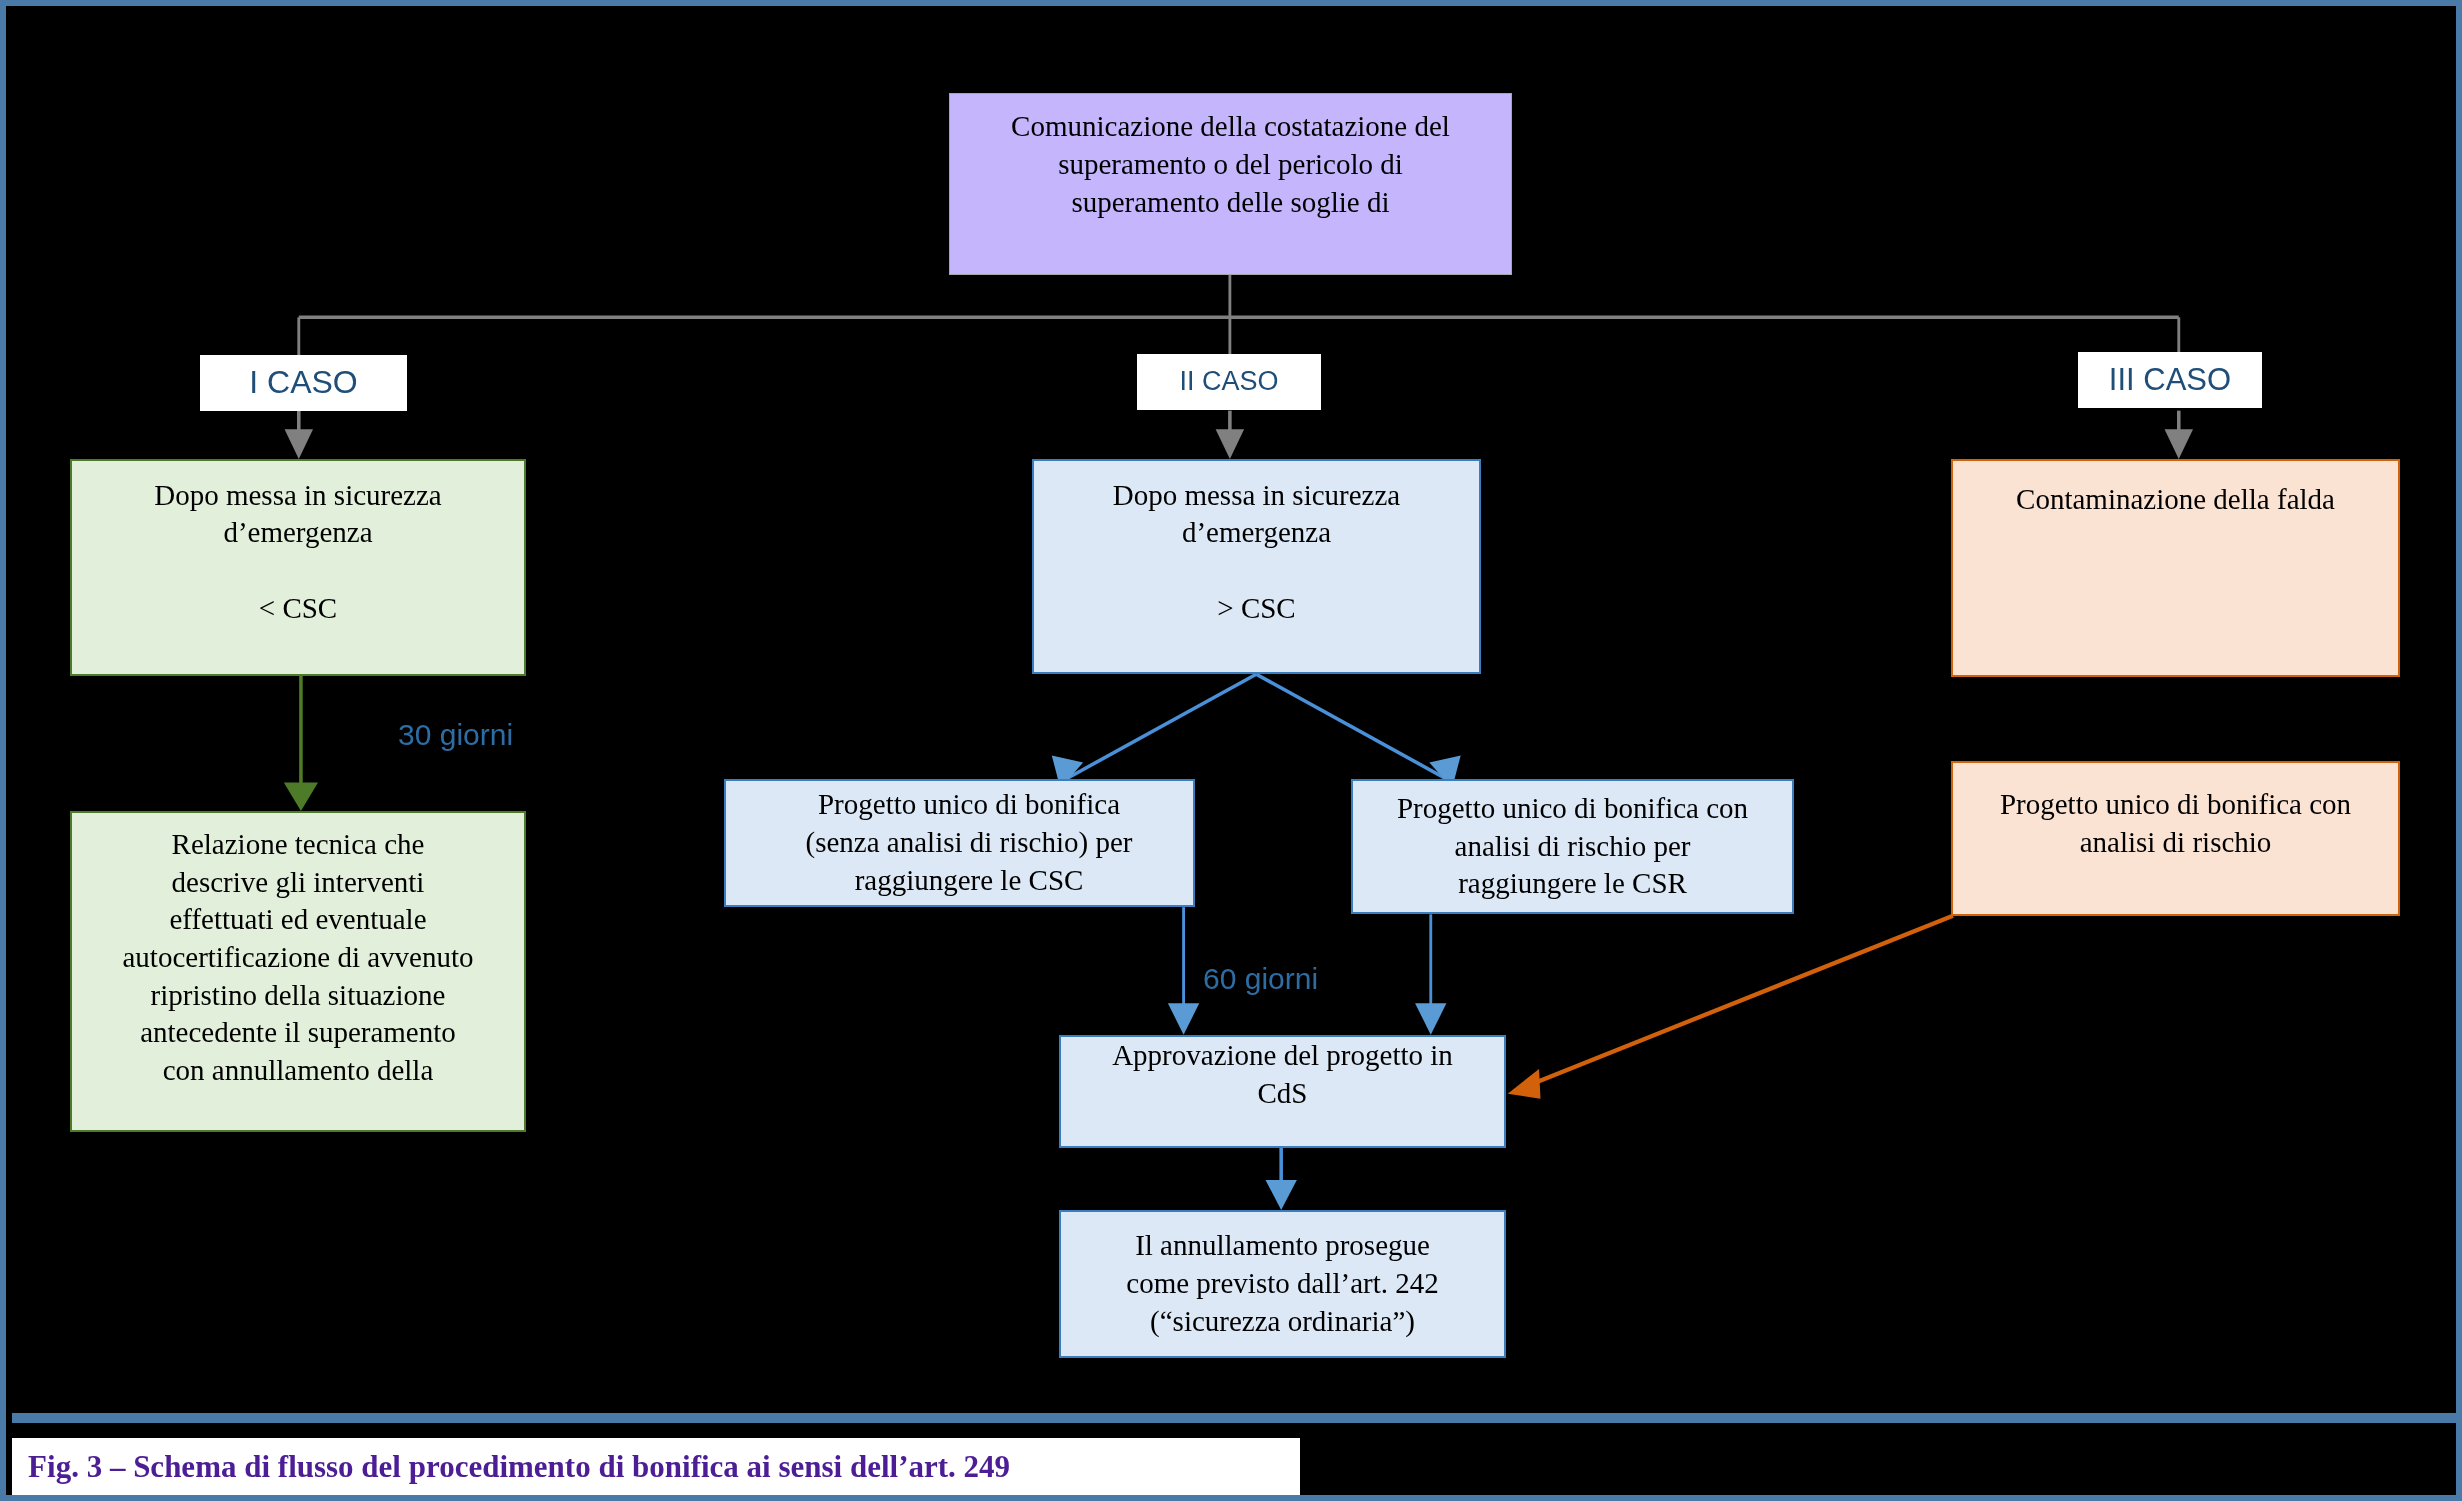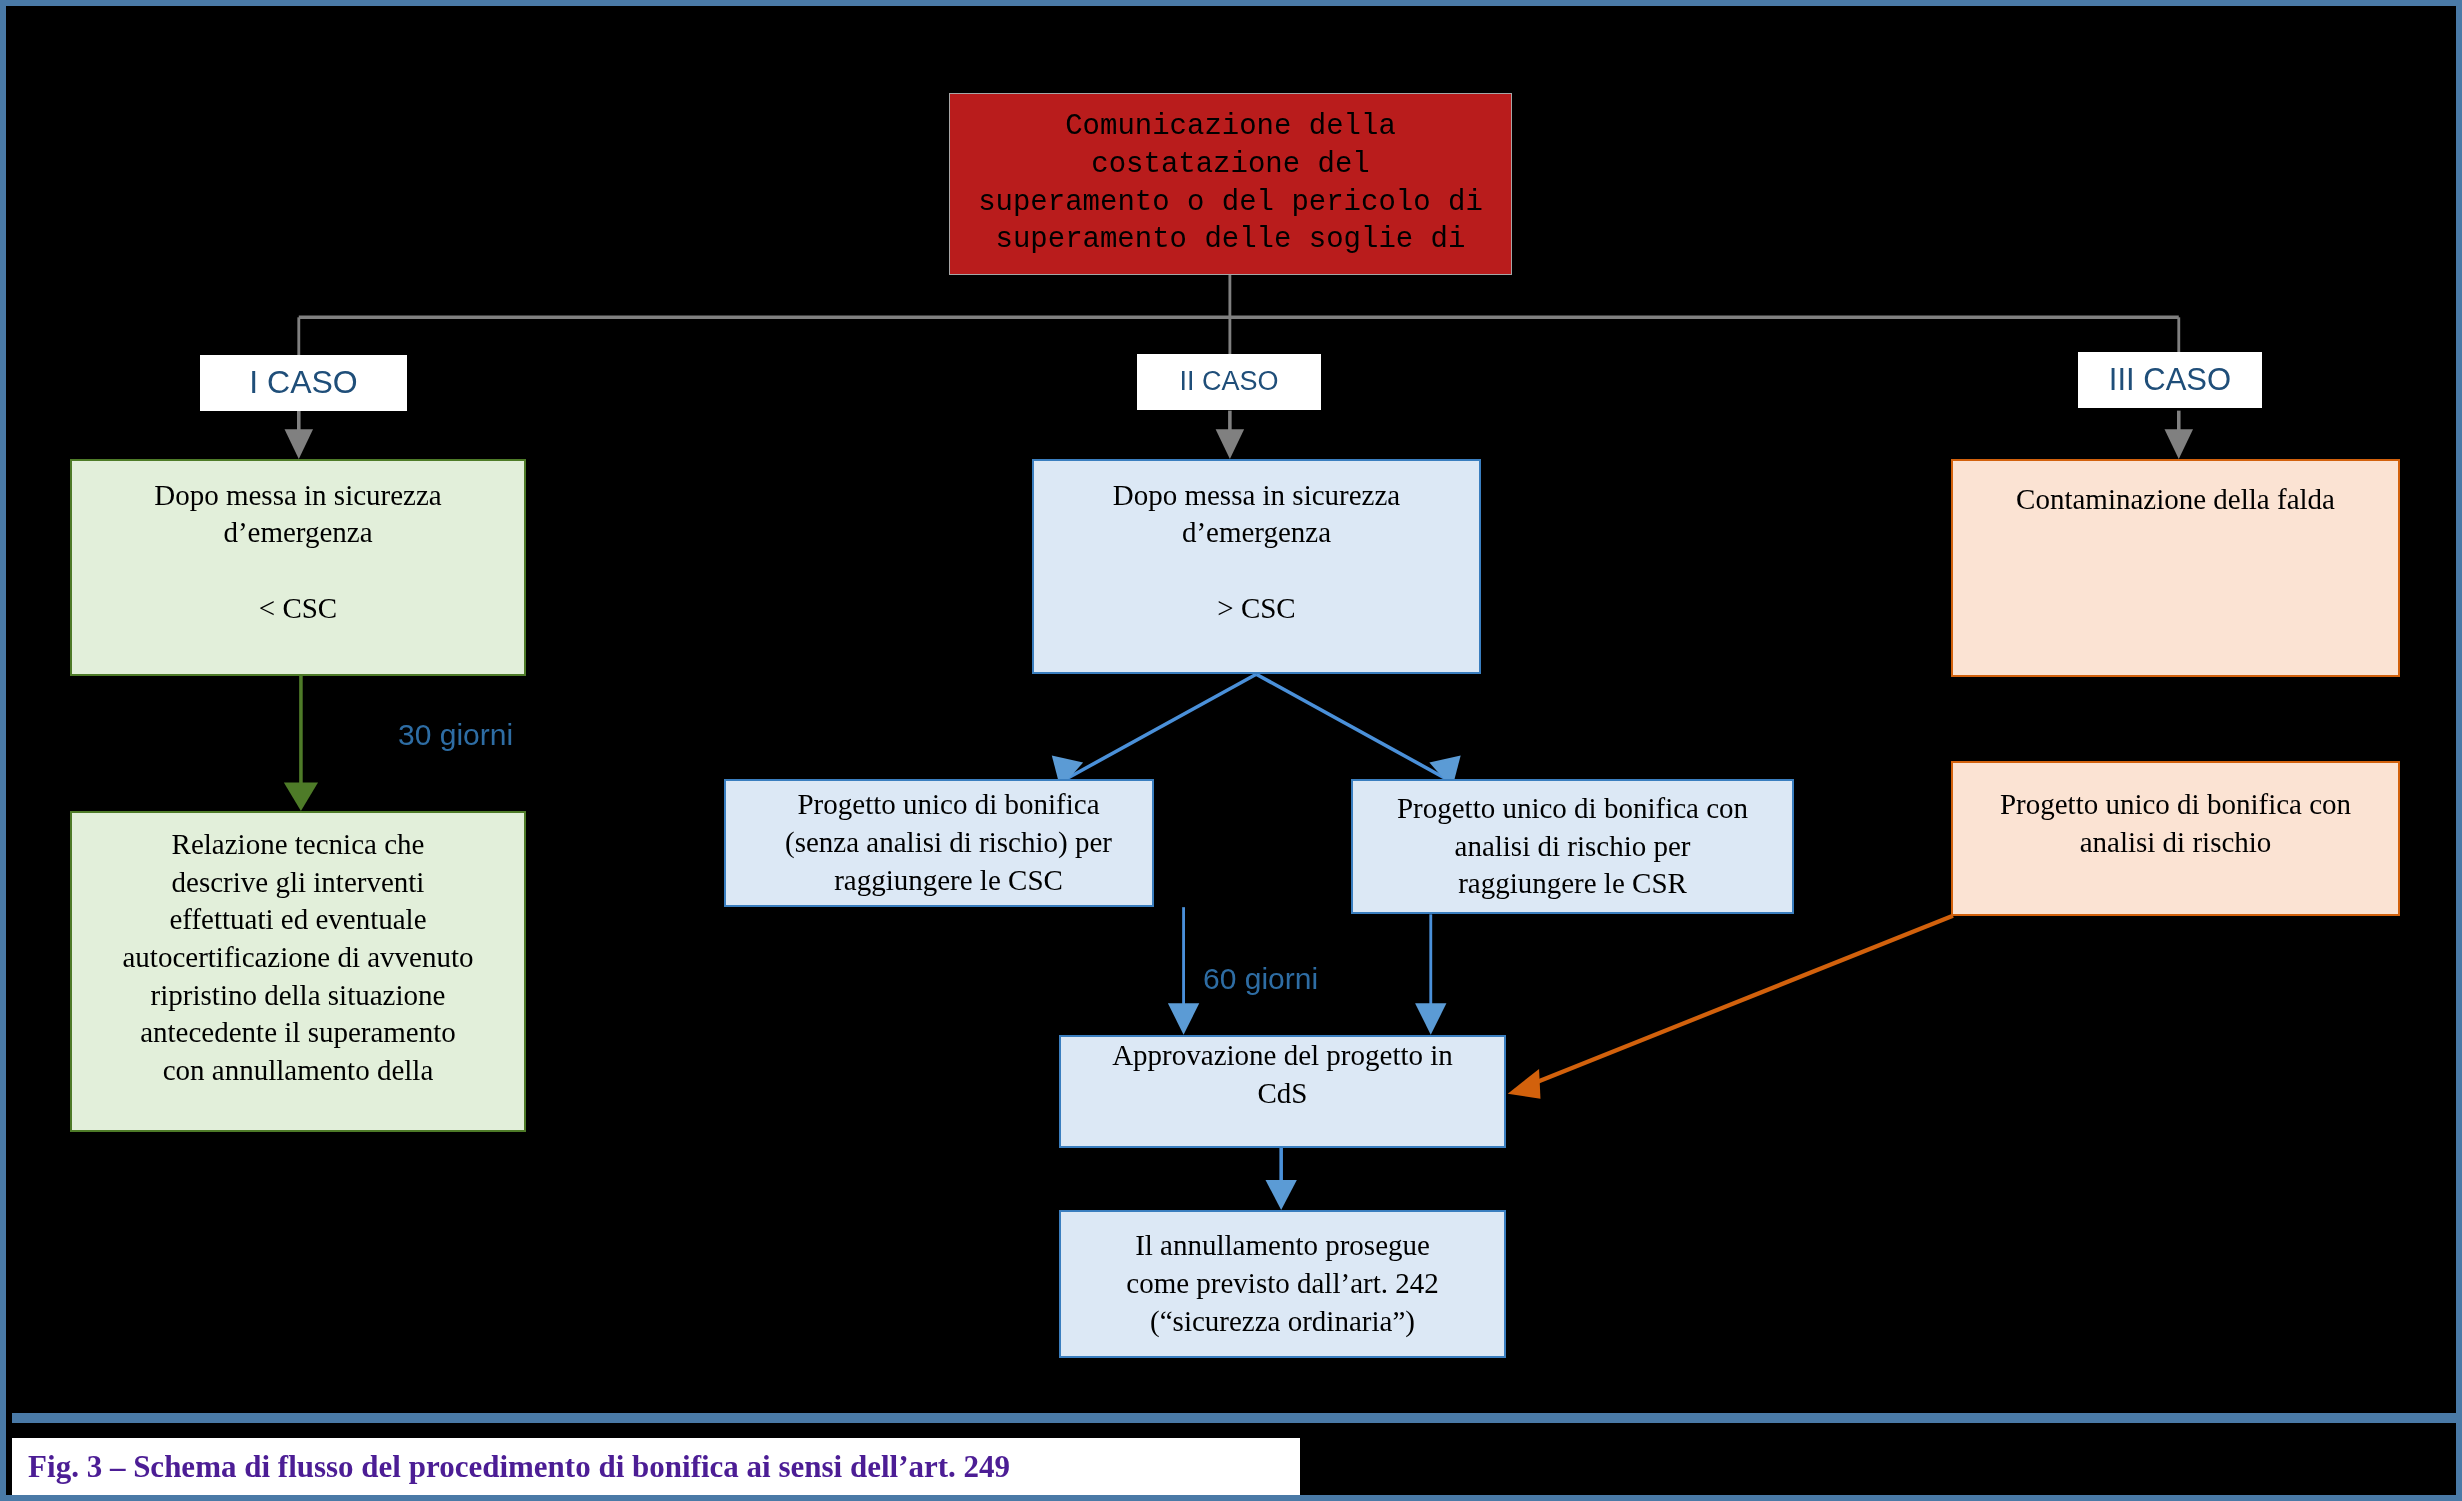--- a/index.html
+++ b/index.html
@@ -30,21 +30,21 @@
   }
   .node .lines {
     width: 100%;
     padding: 0 10px;
     box-sizing: border-box;
   }
   .node .ln { display: block; }
   .gap { display: block; height: 1.30em; }
 
   
-  .n-grey  { background: #b91c1c; border: 1.4px solid #a6a6a6; font-family: Liberation Mono, monospace; }
+  .n-grey  { background: #c4b5fd; border: 1.4px solid #a6a6a6; }
   .n-green { background: #e2efda; border: 2.1px solid #4e7b28; }
   .n-blue  { background: #dce8f5; border: 2.1px solid #3a7ebf; }
   .n-orange{ background: #fbe3d3; border: 2.1px solid #d2610c; }
   .n-caso  { background: #ffffff; border: none;
              color: #1f4e79;
              font-family: "Liberation Sans", sans-serif;
              justify-content: center; }
 
   .label-note {
     position: absolute;
@@ -166,21 +166,21 @@
 
   <div class="node n-blue" style="left:1026px; top:453px; width:449px; height:215px; justify-content:flex-start; padding-top:15.7px; font-size:29px;">
     <div class="lines">
       <span class="ln">Dopo messa in sicurezza</span>
       <span class="ln">d’emergenza</span>
       <span class="gap"></span>
       <span class="ln">&gt; CSC</span>
     </div>
   </div>
 
-  <div class="node n-blue" style="left:718px; top:773px; width:430px; height:128px; justify-content:center; font-size:29px;padding-left:19px;">
+  <div class="node n-blue" style="left:718px; top:773px; width:471px; height:128px; justify-content:center; font-size:29px;padding-left:19px;">
     <div class="lines">
       <span class="ln">Progetto unico di bonifica</span>
       <span class="ln">(senza analisi di rischio) per</span>
       <span class="ln">raggiungere le CSC</span>
     </div>
   </div>
 
   <div class="node n-blue" style="left:1345px; top:773px; width:443px; height:135px; justify-content:center; font-size:29px;">
     <div class="lines">
       <span class="ln">Progetto unico di bonifica con</span>

